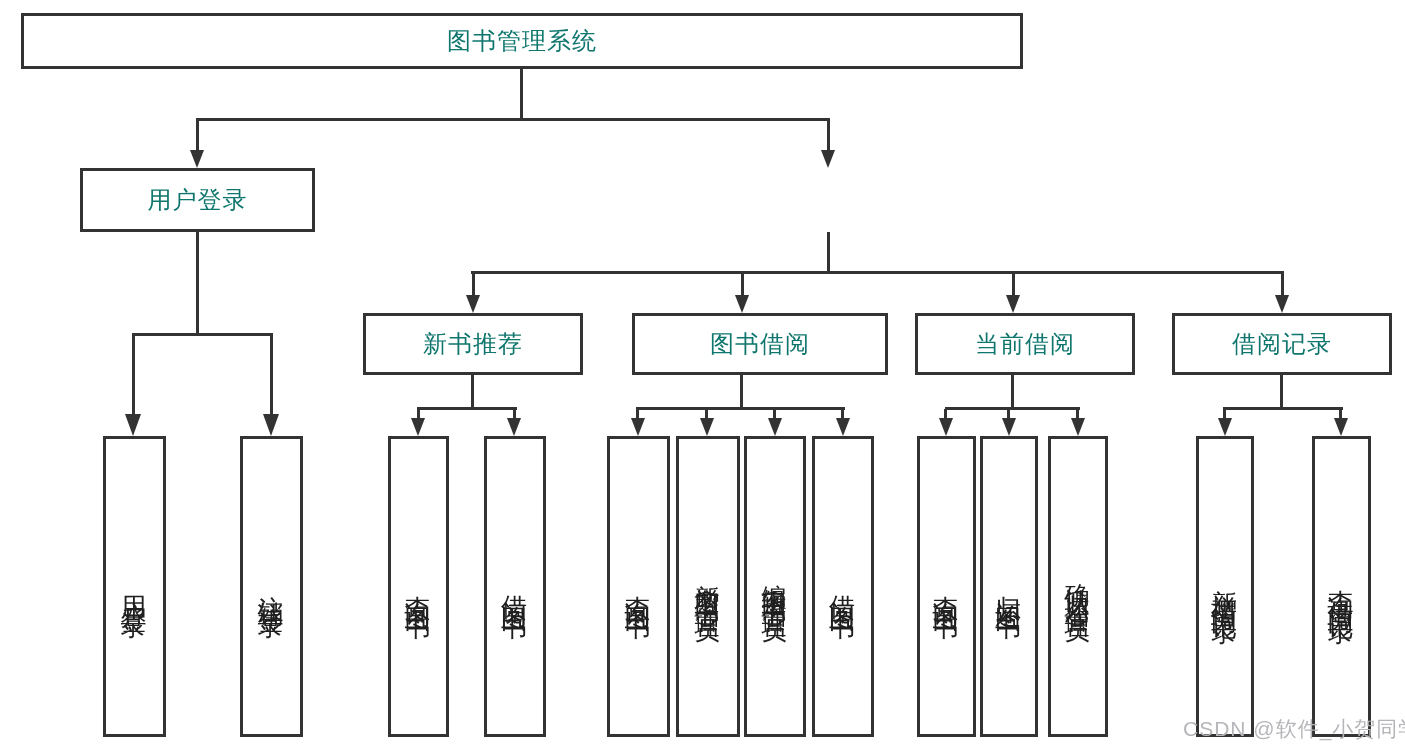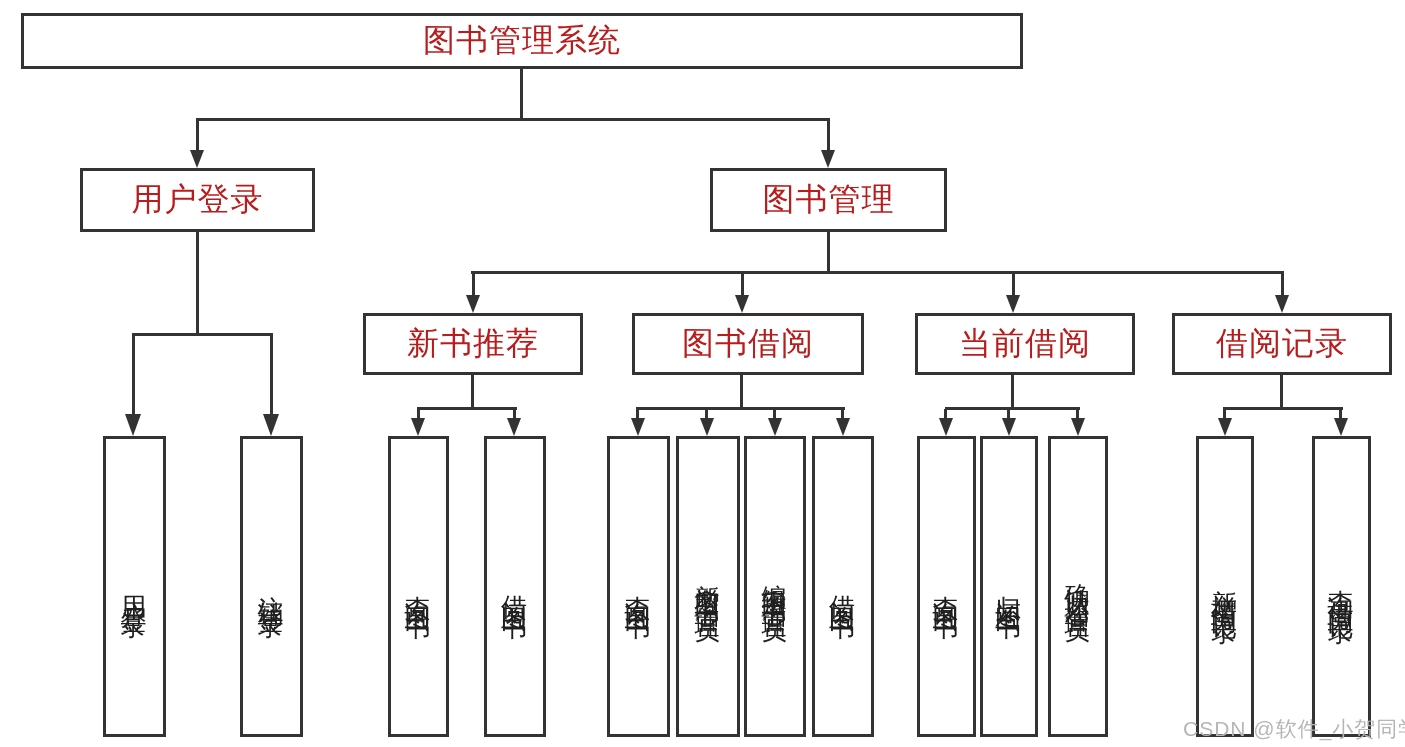--- a/index.html
+++ b/index.html
@@ -5,21 +5,21 @@
   html,body { margin:0; padding:0; background:#ffffff; }
   #canvas {
     position:relative; width:1405px; height:747px; background:#ffffff;
     font-family:"Liberation Sans","DejaVu Sans",sans-serif; overflow:hidden;
   }
   .box {
     position:absolute; box-sizing:border-box;
     border:3px solid #333333; background:#ffffff;
     display:flex; align-items:center; justify-content:center;
   }
-  .hlabel { font-size:32px; color:#b91c1c; letter-spacing:1px; white-space:nowrap; }
+  .hlabel { font-size:24px; color:#0f766e; letter-spacing:1px; white-space:nowrap; }
   .vlabel {
     writing-mode:vertical-rl; text-orientation:mixed;
     font-size:26px; letter-spacing:6px; color:#1f1f1f; white-space:nowrap;
   }
   .vlabel.long { font-size:25px; letter-spacing:5px; }
   .ln { position:absolute; background:#333333; }
   .ah {
     position:absolute; width:0; height:0;
     border-left:7px solid transparent; border-right:7px solid transparent;
     border-top:18px solid #333333;
@@ -44,23 +44,20 @@
   <i class="ln" style="left:520px; top:69px; width:3px; height:50px;"></i>
   <i class="ln" style="left:196px; top:118px; width:634px; height:3px;"></i>
   <i class="ln" style="left:196px; top:120px; width:3px; height:30px;"></i>
   <i class="ah" style="left:190px; top:150px;"></i>
   <i class="ln" style="left:827px; top:120px; width:3px; height:30px;"></i>
   <i class="ah" style="left:821px; top:150px;"></i>
 
   <div class="box" style="left:80px; top:168px; width:235px; height:64px;">
     <span class="hlabel">用户登录</span>
   </div>
-  <div class="box" style="left:710px; top:168px; width:237px; height:64px;">
-    <span class="hlabel">图书管理</span>
-  </div>
 
   <i class="ln" style="left:196px; top:232px; width:3px; height:104px;"></i>
   <i class="ln" style="left:132px; top:333px; width:141px; height:3px;"></i>
   <i class="ln" style="left:132px; top:335px; width:3px; height:81px;"></i>
   <i class="ah big" style="left:125px; top:414px;"></i>
   <i class="ln" style="left:270px; top:335px; width:3px; height:81px;"></i>
   <i class="ah big" style="left:263px; top:414px;"></i>
 
   <i class="ln" style="left:827px; top:232px; width:3px; height:42px;"></i>
   <i class="ln" style="left:471px; top:271px; width:813px; height:3px;"></i>
@@ -69,21 +66,21 @@
   <i class="ln" style="left:741px; top:273px; width:3px; height:22px;"></i>
   <i class="ah" style="left:735px; top:295px;"></i>
   <i class="ln" style="left:1012px; top:273px; width:3px; height:22px;"></i>
   <i class="ah" style="left:1006px; top:295px;"></i>
   <i class="ln" style="left:1281px; top:273px; width:3px; height:22px;"></i>
   <i class="ah" style="left:1275px; top:295px;"></i>
 
   <div class="box" style="left:363px; top:313px; width:220px; height:62px;align-items:center;">
     <span class="hlabel">新书推荐</span>
   </div>
-  <div class="box" style="left:632px; top:313px; width:232px; height:62px;">
+  <div class="box" style="left:632px; top:313px; width:256px; height:62px;">
     <span class="hlabel">图书借阅</span>
   </div>
   <div class="box" style="left:903px; top:313px; width:220px; height:62px;margin-left:12px;">
     <span class="hlabel">当前借阅</span>
   </div>
   <div class="box" style="left:1172px; top:313px; width:220px; height:62px;">
     <span class="hlabel">借阅记录</span>
   </div>
 
   <i class="ln" style="left:471px; top:375px; width:3px; height:34px;"></i>

